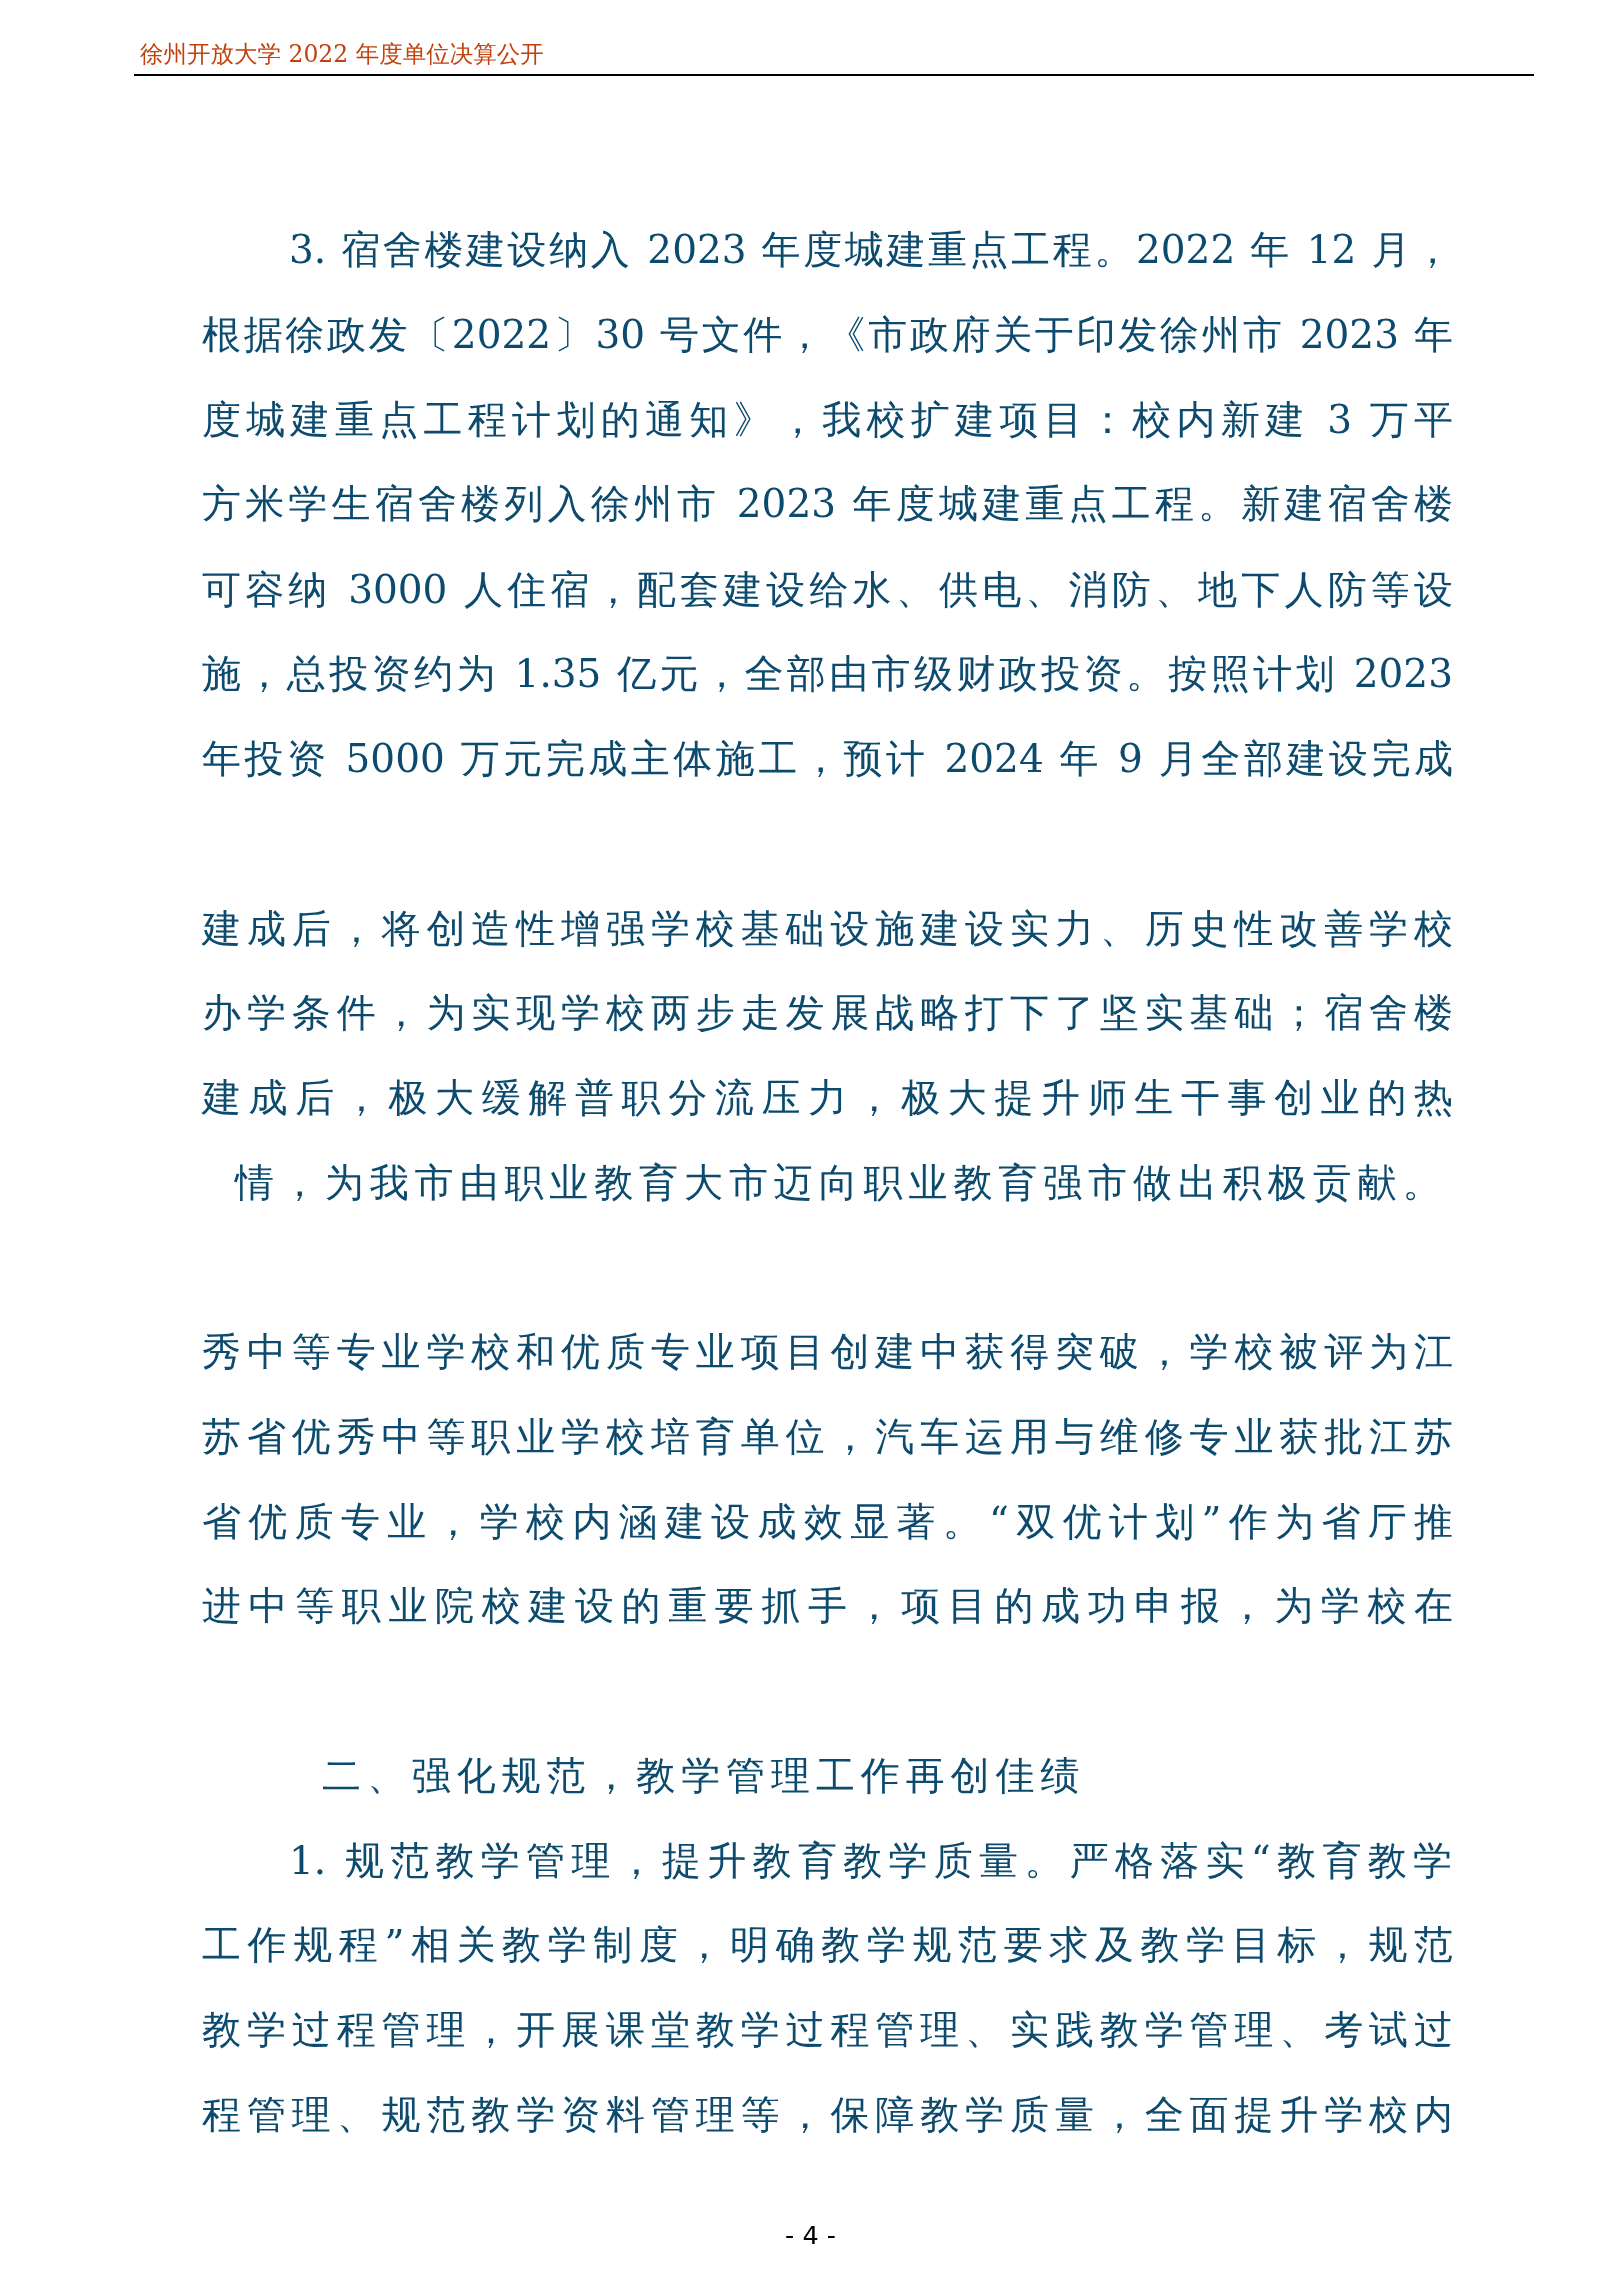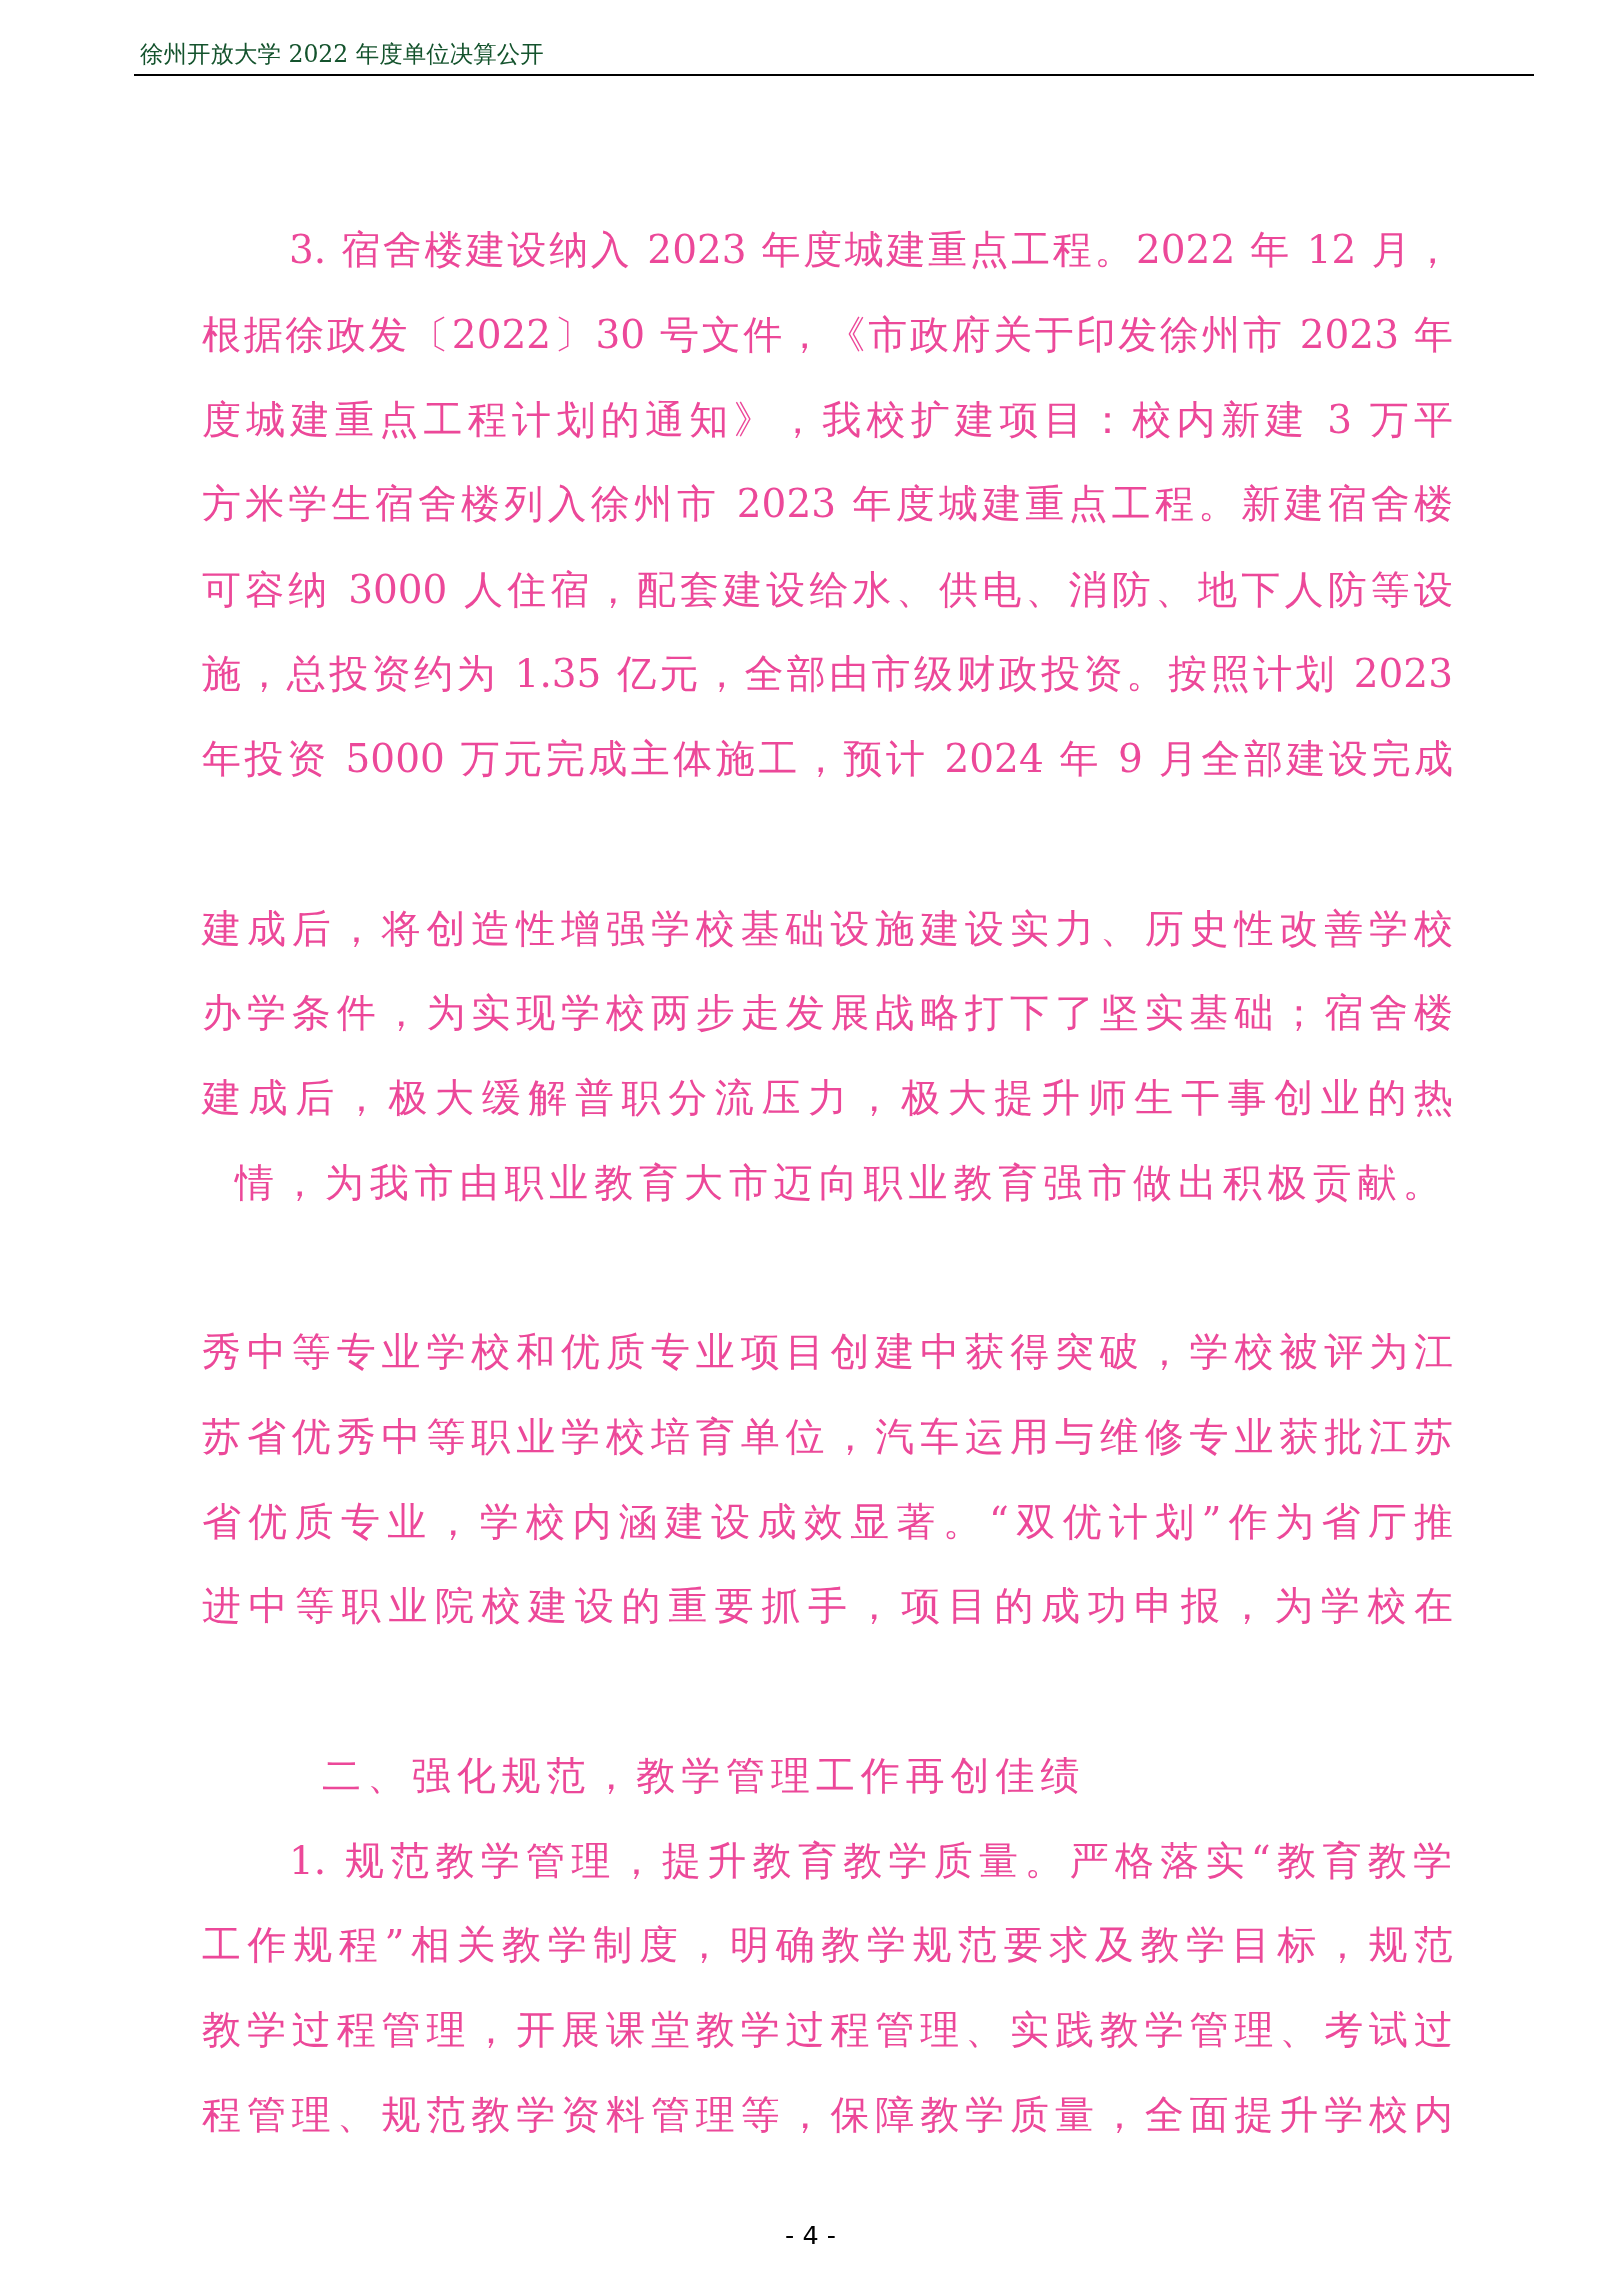--- a/index.html
+++ b/index.html
@@ -1,23 +1,23 @@
 <!DOCTYPE html>
 <html><head>
   <meta charset="utf-8">
   <style>
     html, body { margin: 0; padding: 0; background: #ffffff; }
     body { width: 1621px; height: 2293px; position: relative; overflow: hidden;
            font-family: "DejaVu Serif", "Liberation Serif", serif; color: #000; }
     .page-header { position: absolute; left: 140px; top: 39px; font-size: 23.5px; line-height: 31px;
-                   font-family: "DejaVu Serif", "Liberation Serif", serif; color: #14532d; white-space: nowrap; text-align: center; }
+                   font-family: "DejaVu Serif", "Liberation Serif", serif; color: #c2410c; white-space: nowrap; text-align: center; }
     .header-rule { position: absolute; left: 134px; top: 74px; width: 1400px; height: 2px; background: #000; }
     .body-lines { position: absolute; left: 0; top: 0; width: 1621px; height: 2293px; }
     .line { position: absolute; font-size: 39px; line-height: 47px; height: 47px; white-space: nowrap;
-            font-family: "DejaVu Serif", "Liberation Serif", serif; color: #ec4899; }
+            font-family: "DejaVu Serif", "Liberation Serif", serif; color: #0c4a6e; }
     .line.full { left: 202px; width: 1251px; text-align: justify; text-align-last: justify; }
     .line.full.indent { left: 289px; width: 1163px; }
     .line.short { left: 202px; letter-spacing: 5.9px; margin-left: 33px; }
     .line.short.indent { left: 289px; }
     .page-number { position: absolute; left: 0; width: 1621px; top: 2220px; text-align: center;
                    font-size: 25.5px; line-height: 31px; font-family: "DejaVu Sans", "Liberation Sans", sans-serif; }
   </style>
 </head>
 <body>
 

